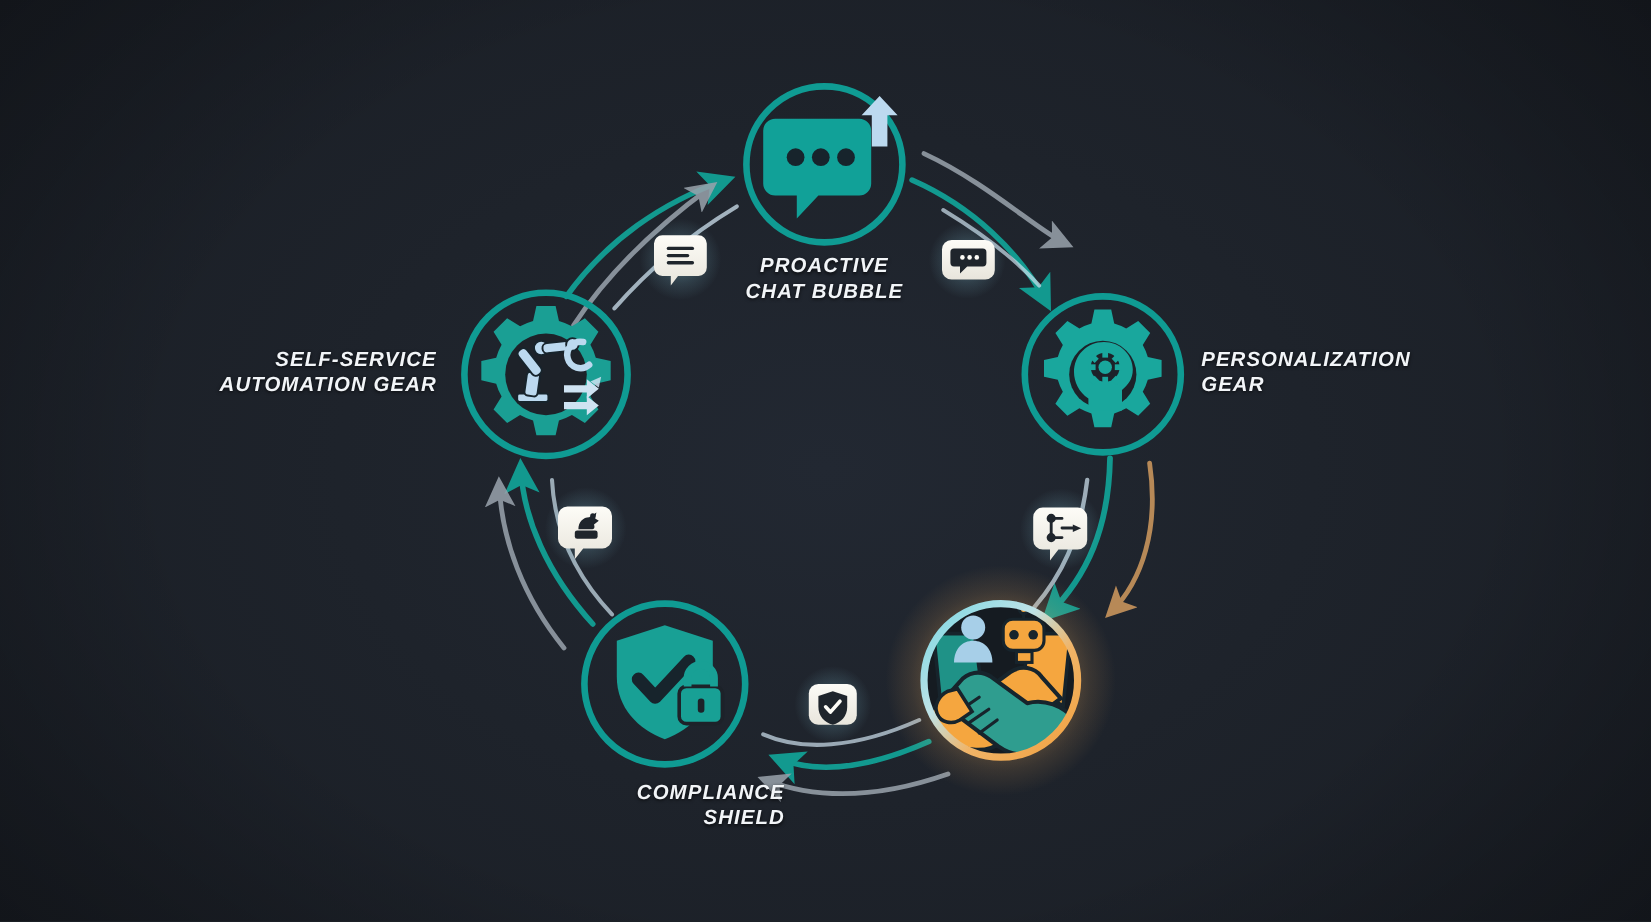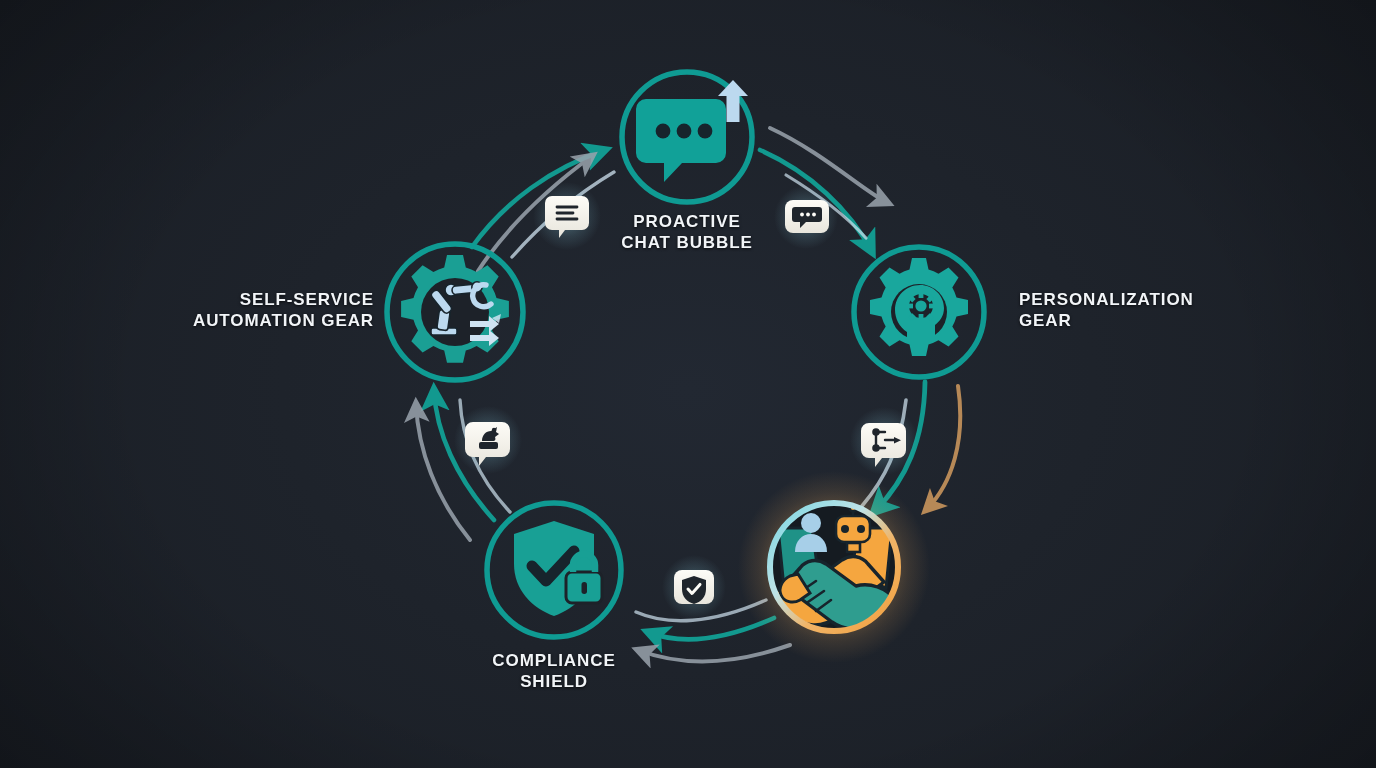--- a/index.html
+++ b/index.html
@@ -6,21 +6,21 @@
   body{width:1376px;height:768px;overflow:hidden;
        font-family:"Liberation Sans",sans-serif;}
   #stage{position:relative;width:1376px;height:768px;
          background:radial-gradient(ellipse 900px 620px at 688px 390px,#222832 0%,#1e232b 45%,#191d24 100%);
          overflow:hidden;}
   .vignette{position:absolute;inset:0;pointer-events:none;
      background:radial-gradient(ellipse 1000px 700px at 50% 50%,rgba(0,0,0,0) 55%,rgba(0,0,0,0.38) 100%);}
   svg.layer{position:absolute;left:0;top:0;width:1376px;height:768px;}
   .label{position:absolute;color:#f2f5f8;font-weight:700;font-size:17px;
          letter-spacing:0.9px;line-height:21px;text-shadow:0 1px 3px rgba(0,0,0,.75);
-         text-transform:uppercase;white-space:pre-line;}
+         text-transform:uppercase;white-space:pre-line;font-style:italic;}
   .lbl-right{text-align:right;}
   .lbl-left{text-align:left;}
   .lbl-center{text-align:center;}
 </style>
 </head>
 <body>
 
 <div id="stage">
 
   <svg class="layer" viewBox="0 0 1376 768">
@@ -250,23 +250,23 @@
         <circle cx="494" cy="430" r="2.2"></circle>
       </g>
     </g>
   </svg>
 
   <div class="vignette"></div>
 
   <div class="label lbl-center" style="left:587px;top:211px;width:200px;">PROACTIVE
 CHAT BUBBLE</div>
 
-  <div class="label lbl-left" style="left:1001px;top:289px;width:250px;margin-left:18px;">PERSONALIZATION
+  <div class="label lbl-left" style="left:1001px;top:289px;width:250px;">PERSONALIZATION
 GEAR</div>
 
 
-  <div class="label lbl-center" style="left:454px;top:650px;width:200px;">COMPLIANCE
+  <div class="label lbl-center" style="left:454px;top:650px;width:200px;text-align:right;">COMPLIANCE
 SHIELD</div>
 
-  <div class="label lbl-right" style="left:134px;top:289px;width:240px;">SELF-SERVICE
+  <div class="label lbl-right" style="left:124px;top:289px;width:240px;">SELF-SERVICE
 AUTOMATION GEAR</div>
 
 </div>
 
 </body></html>

